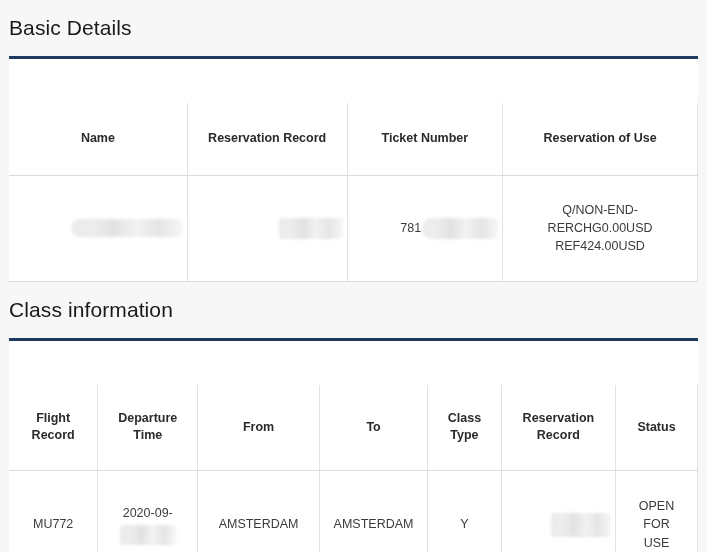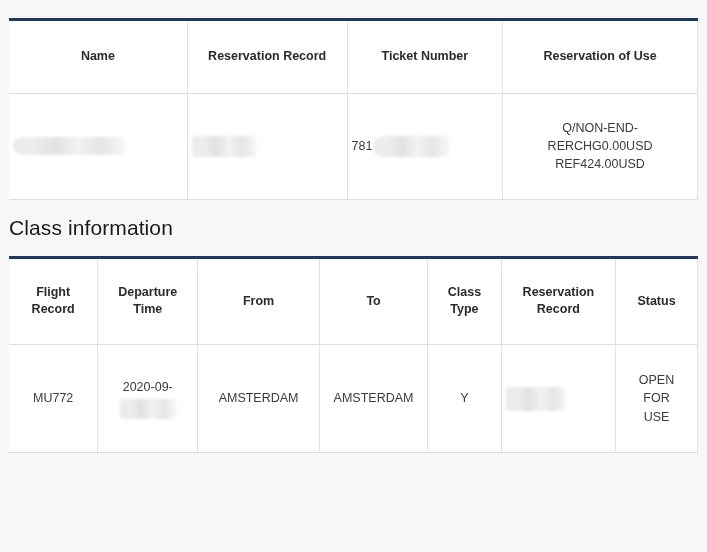--- a/index.html
+++ b/index.html
@@ -42,20 +42,21 @@
     box-sizing: border-box;
   }
   #basic-details-table-wrap { margin-top: 18px; }
   #flight-info-table-wrap   { margin-top: 18px; }
 
   table.data-table {
     width: 100%;
     border-collapse: collapse;
     background: #8b5cf6;
     table-layout: fixed;
+    margin-top: 44px;
   }
   table.data-table th,
   table.data-table td {
     border-right: 1px solid #e2e2e2;
     border-bottom: 1px solid #dcdcdc;
     text-align: center;
     vertical-align: middle;
     background: #ffffff;
     box-sizing: border-box;
   }
@@ -105,36 +106,37 @@
   }
   .redacted.soft { border-radius: 10px 4px 4px 10px; }
   .redacted-inline {
     display: inline-block;
     vertical-align: middle;
     margin-left: 1px;
   }
   .cell-inline {
     display: flex;
     align-items: center;
-    justify-content: flex-start;
+    justify-content: flex-end;
     gap: 0px;
   }
   .stacked {
     display: flex;
     flex-direction: column;
     align-items: center;
     justify-content: center;
     gap: 2px;
   }
 </style>
 </head>
 <body>
 
 <div class="page">
 
+  <h2 class="section-heading" id="basic-details-heading">Basic Details</h2>
 
   <div class="table-wrap" id="basic-details-table-wrap">
     <table class="data-table" id="basic-details-table">
       <colgroup>
         <col style="width:25.9%">
         <col style="width:23.2%">
         <col style="width:22.6%">
         <col style="width:28.3%">
       </colgroup>
       <thead>

